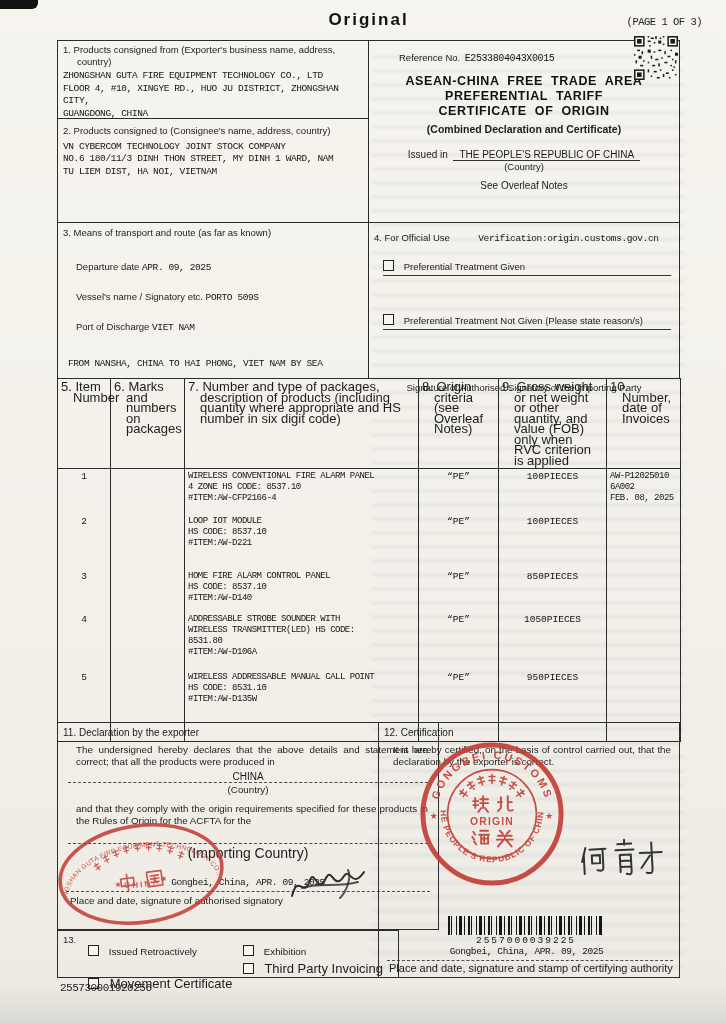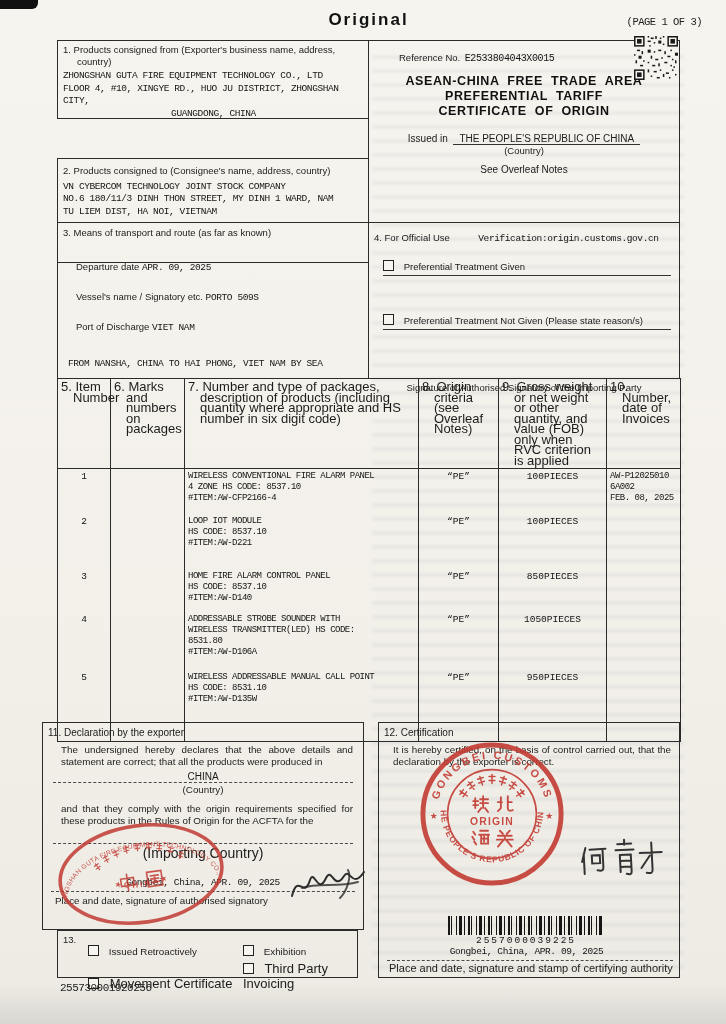--- a/index.html
+++ b/index.html
@@ -51,43 +51,44 @@
   <div class="bleed"></div>
 
   <div class="title-orig">Original</div>
   <div class="page-ind">(PAGE 1 OF 3)</div>
 
   <div class="box" style="left:57px;top:40px;width:312px;height:79px;">
     <div class="lbl hang" style="padding-top:3px;padding-right:6px;margin-left:5px;">1. Products consigned from (Exporter's business name, address, country)</div>
     <div style="padding:3px 4px 0 5px;">
       <span class="typed" style="display:block;">ZHONGSHAN GUTA FIRE EQUIPMENT TECHNOLOGY CO., LTD</span>
       <span class="typed" style="display:block;">FLOOR 4, #10, XINGYE RD., HUO JU DISTRICT, ZHONGSHAN CITY,</span>
-      <span class="typed" style="display:block;text-align:center;">GUANGDONG, CHINA</span>
-    </div>
-  </div>
-
-  <div class="box" style="left:57px;top:118px;width:312px;height:105px;margin-top:40px;">
+      <span class="typed" style="display:block;">GUANGDONG, CHINA</span>
+    </div>
+  </div>
+
+  <div class="box" style="left:57px;top:118px;width:312px;height:105px;">
     <div class="lbl hang" style="padding-top:6px;padding-right:6px;margin-left:5px;">2. Products consigned to (Consignee's name, address, country)</div>
     <div style="padding:4px 4px 0 5px;">
       <span class="typed" style="display:block;">VN CYBERCOM TECHNOLOGY JOINT STOCK COMPANY</span>
       <span class="typed" style="display:block;">NO.6 180/11/3 DINH THON STREET, MY DINH 1 WARD, NAM</span>
       <span class="typed" style="display:block;">TU LIEM DIST, HA NOI, VIETNAM</span>
     </div>
   </div>
 
   <div class="box" style="left:368px;top:40px;width:312px;height:183px;">
     <div style="padding:6px 8px 0 30px;">
       <span class="lbl">Reference No.</span>
       <span class="typed" style="font-size:10px;">E2533804043X0015</span>
     </div>
     <div class="center hdr-title" style="margin-top:8px;">
       <div>ASEAN-CHINA FREE TRADE AREA</div>
       <div>PREFERENTIAL TARIFF</div>
       <div>CERTIFICATE OF ORIGIN</div>
     </div>
+    <div class="center hdr-sub">(Combined Declaration and Certificate)</div>
     <div style="margin-top:14px;text-align:center;font-size:10px;">
       <span>Issued in</span>&nbsp;
       <span class="solidline" style="padding:0 6px;font-size:10px;">THE PEOPLE'S REPUBLIC OF CHINA</span>
     </div>
     <div class="center" style="font-size:9.5px;margin-top:1px;">(Country)</div>
     <div class="center" style="font-size:10px;margin-top:8px;">See Overleaf Notes</div>
   </div>
 
   <svg class="stamp" style="left:633px;top:36px;" width="46" height="44" viewBox="0 0 29 29">
     <rect x="0" y="0" width="29" height="29" fill="#f5f3ed"></rect>
@@ -300,34 +301,34 @@
         <div class="blk b1">
           <span class="dline">AW-P12025010</span>
               <span class="dline">6A002</span>
               <span class="dline">FEB. 08, 2025</span>
         </div>
       </td>
     </tr>
   </tbody>
     </table>
 
-  <div class="box" style="left:42px;top:722px;width:322px;height:208px;">
+  <div class="box" style="left:57px;top:722px;width:382px;height:208px;">
     <div class="lbl" style="padding:4px 6px 0 5px;font-size:10px;">11. Declaration by the exporter</div>
     <div style="padding:5px 10px 0 18px;font-size:9.8px;line-height:12.5px;text-align:justify;">The undersigned hereby declares that the above details and statement are correct; that all the products were produced in</div>
     <div class="center dashed" style="margin:2px 10px 0 10px;font-size:10px;">CHINA</div>
     <div class="center" style="font-size:9.8px;margin-top:1px;">(Country)</div>
     <div style="padding:8px 10px 0 18px;font-size:9.8px;line-height:12.5px;text-align:justify;">and that they comply with the origin requirements specified for these products in the Rules of Origin for the ACFTA for the</div>
     <div class="dashed" style="margin:14px 10px 0 10px;height:1px;"></div>
     <div class="center" style="font-size:14px;margin-top:1px;">(Importing Country)</div>
     <div class="center typed" style="margin-top:16px;">Gongbei, China, APR.  09, 2025</div>
     <div class="dashed" style="margin:1px 8px 0 8px;height:1px;"></div>
     <div style="font-size:9.8px;margin:3px 0 0 12px;">Place and date, signature of authorised signatory</div>
   </div>
 
-  <div class="box" style="left:57px;top:930px;width:301px;height:48px;">
+  <div class="box" style="left:57px;top:930px;width:342px;height:48px;">
     <div class="lbl" style="padding:3px 0 0 5px;">13.</div>
     <div style="position:absolute;left:30px;top:14px;font-size:9.8px;">
       <span class="cb"></span>
       <span>Issued Retroactively</span>
     </div>
     <div style="position:absolute;left:185px;top:14px;font-size:9.8px;">
       <span class="cb"></span>
       <span>Exhibition</span>
     </div>
     <div style="position:absolute;left:30px;top:45px;font-size:13px;">

